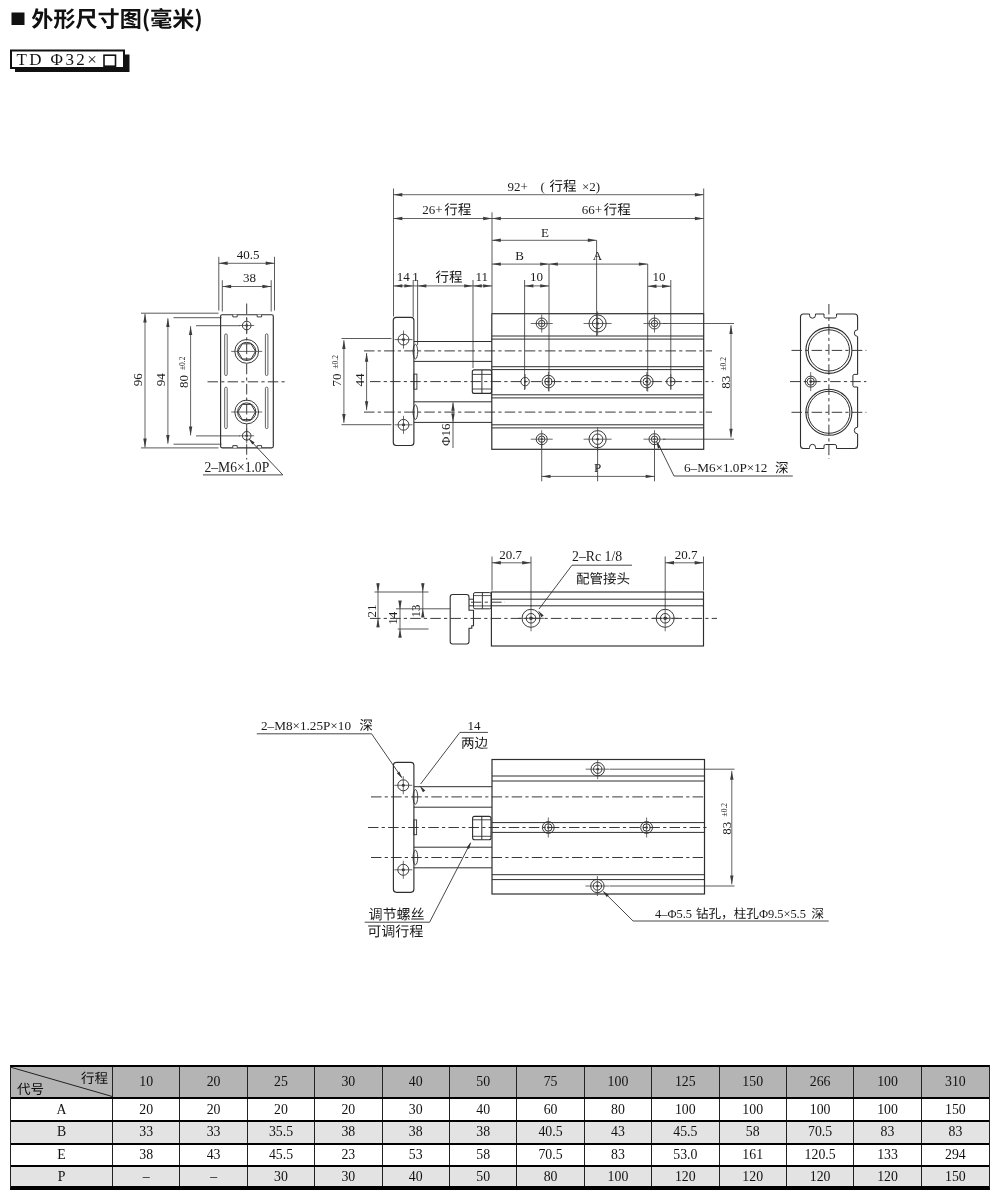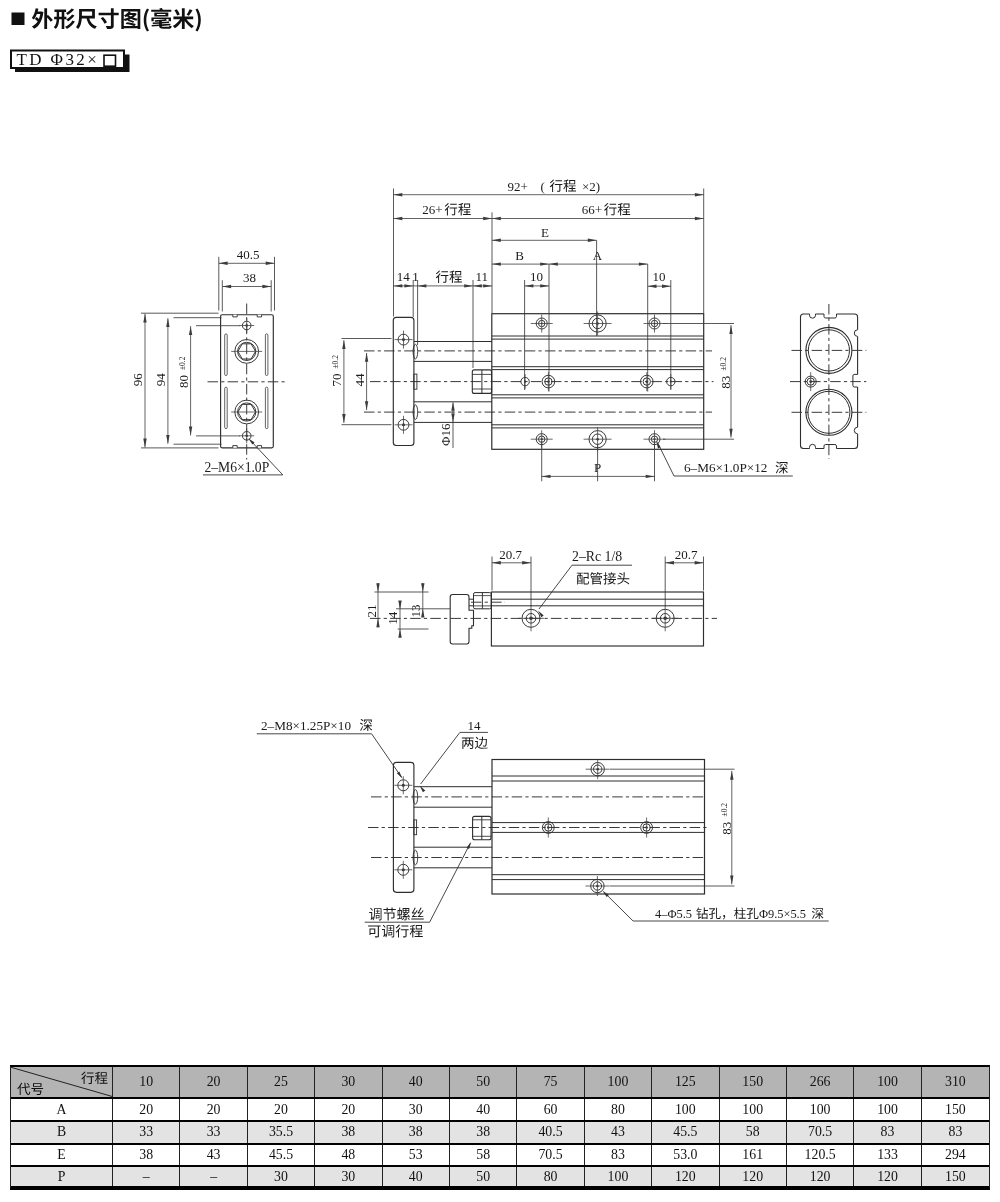--- a/index.html
+++ b/index.html
@@ -658,21 +658,21 @@
 <div class="tc">70.5</div>
 <div class="tc">83</div>
 <div class="tc">83</div>
 </div>
 
 <div class="trow" style="background:#ffffff;height:20.5px;line-height:20.5px;">
 <div class="tc c0">E</div>
 <div class="tc">38</div>
 <div class="tc">43</div>
 <div class="tc">45.5</div>
-<div class="tc">48</div>
+<div class="tc">23</div>
 <div class="tc">53</div>
 <div class="tc">58</div>
 <div class="tc">70.5</div>
 <div class="tc">83</div>
 <div class="tc">53.0</div>
 <div class="tc">161</div>
 <div class="tc">120.5</div>
 <div class="tc">133</div>
 <div class="tc">294</div>
 </div>

